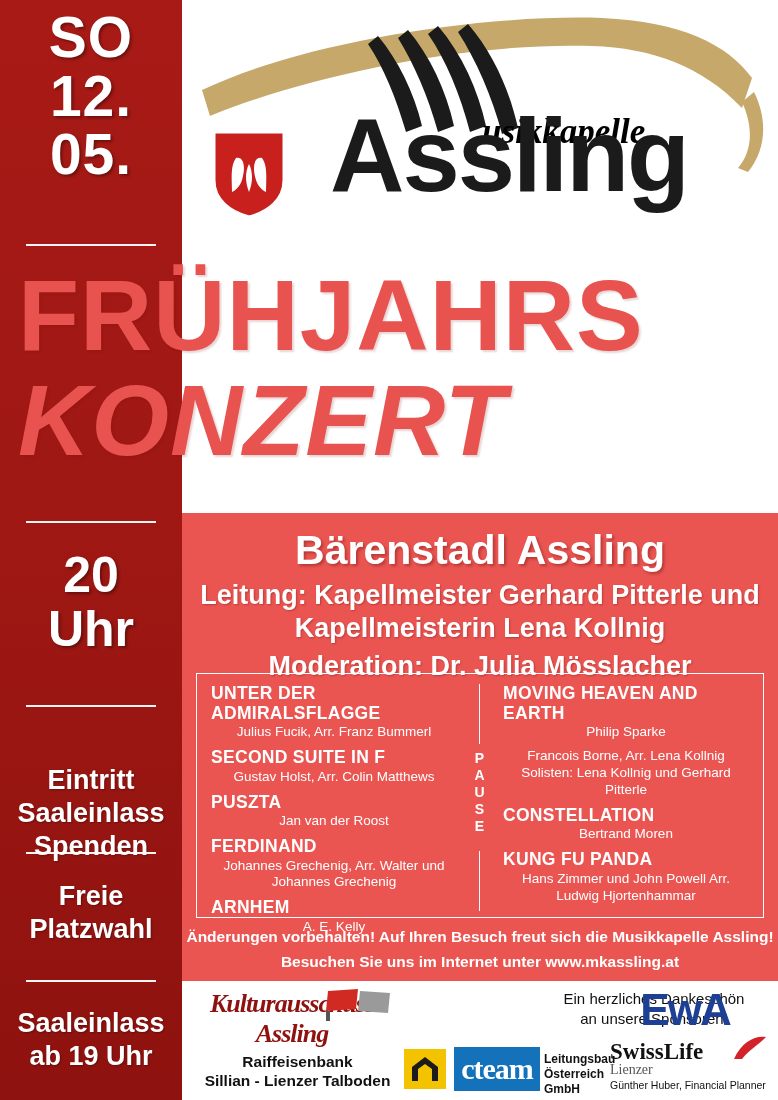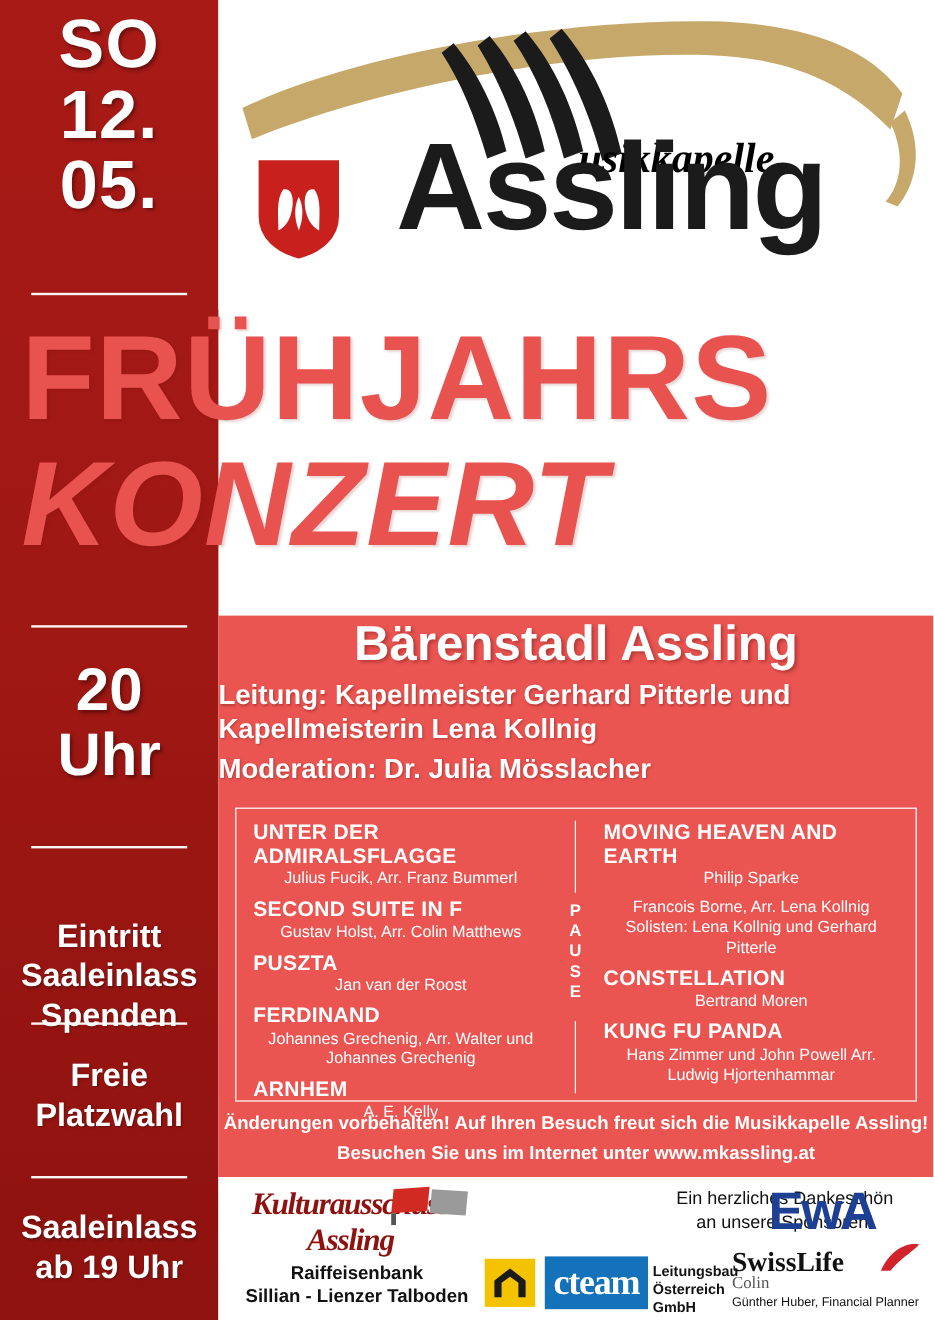--- a/index.html
+++ b/index.html
@@ -141,27 +141,29 @@
   .venue-block {
     position: absolute;
     left: 182px;
     top: 513px;
     width: 596px;
     height: 468px;
     background: #ea5552;
     color: #ffffff;
   }
   .venue-title {
+    margin-top: 14px;
     text-align: center;
     font-size: 41px;
     font-weight: bold;
     text-shadow: 2px 2px 3px rgba(120,20,18,.45);
   }
   .venue-sub {
-    font-size: 23px;
+    text-align: center;
+    font-size: 27px;
     font-weight: bold;
     line-height: 1.22;
     margin-top: 5px;
     text-shadow: 1px 1px 2px rgba(120,20,18,.4);
   }
 
   
   .program-box {
     position: absolute;
     left: 14px;
@@ -533,18 +535,18 @@
       </div>
     </div>
 
     <div class="ewa">EwA</div>
 
     <div class="swiss">
       <svg class="swiss-mark" viewBox="0 0 36 26">
         <path d="M2,24 C10,6 24,0 34,2 C26,10 18,14 10,24 Z" fill="#d2232a"></path>
       </svg>
       <div class="swiss-name">SwissLife</div>
-      <div class="swiss-sel">Colin</div>
+      <div class="swiss-sel">Lienzer</div>
       <div class="swiss-planner">Günther Huber, Financial Planner</div>
     </div>
 
   </div>
 </div>
 
 </body></html>

